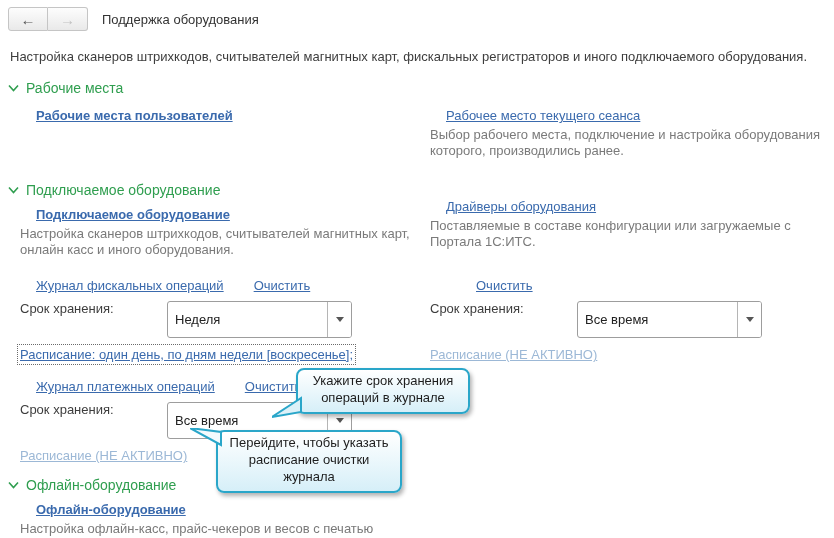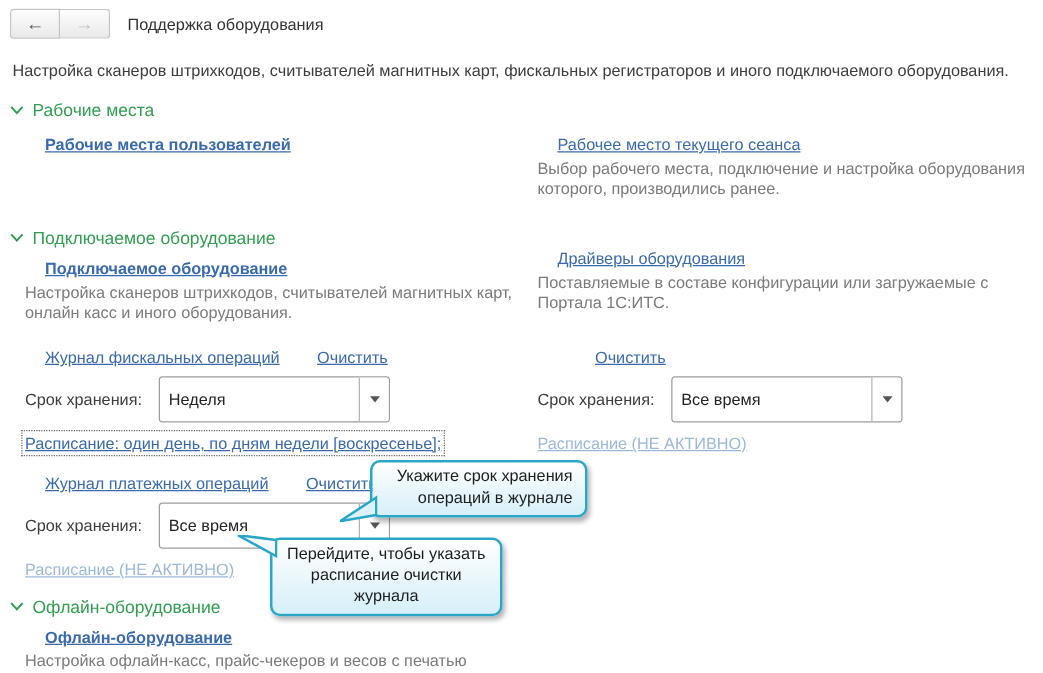--- a/index.html
+++ b/index.html
@@ -47,21 +47,21 @@
   a { cursor: pointer; }
   .lnk { color: #3a6aad; text-decoration: underline; }
   .lnk.bold { font-weight: bold; }
   .lnk.disabled { color: #9cb8d6; }
   .desc { color: #7a7a7a; margin-top: 4px; line-height: 1.25; }
 
   .row-links { margin-top: 12px; display: flex; align-items: baseline; padding-left: 16px; }
   .clear-gap { margin-left: 30px; }
 
   
-  .ret-row { display: flex; align-items: center; margin-top: 8px; }
+  .ret-row { display: flex; align-items: flex-start; margin-top: 8px; gap: 40px; }
   .ret-label { color: #3d3d3d; width: 107px; }
   .combo {
     display: flex; width: 185px; height: 37px;
     border: 1px solid #9d9d9d; border-radius: 3px; background: #fff;
     overflow: hidden;
   }
   .combo-value { flex: 1; display: flex; align-items: center; padding-left: 7px; color: #222; }
   .combo-btn {
     width: 24px; border-left: 1px solid #b5b5b5;
     display: flex; align-items: center; justify-content: center;
@@ -228,21 +228,21 @@
   <div class="cols">
     <div class="col-l">
       <div class="row-links" style="margin-top:9px;">
         <a class="lnk bold">Офлайн-оборудование</a>
       </div>
       <div class="desc" style="max-width:400px;">Настройка офлайн-касс, прайс-чекеров и весов с печатью этикеток.</div>
     </div>
     <div class="col-r"></div>
   </div>
 
-  <div class="tooltip" style="left:296px; top:368px; width:174px;text-align:right;">
+  <div class="tooltip" style="left:296px; top:368px; width:174px;">
     <span>Укажите срок хранения операций в журнале</span>
     <span class="tail" style="left:-26px; bottom:-6px;">
       <svg width="30" height="22" viewBox="0 0 30 22">
         <polygon points="0,21 29,2 29,16" fill="#ddf1f8" stroke="#2aa6c9" stroke-width="2"></polygon>
       </svg>
     </span>
   </div>
 
   <div class="tooltip" style="left:216px; top:430px; width:186px;">
     <span>Перейдите, чтобы указать расписание очистки журнала</span>

